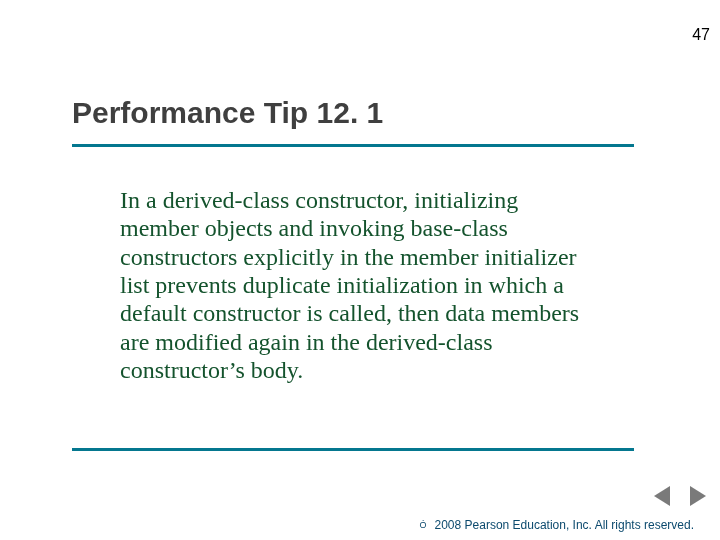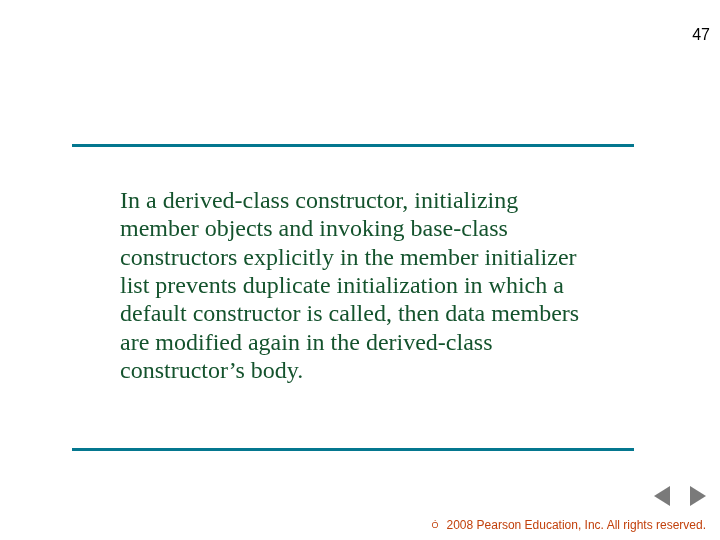--- a/index.html
+++ b/index.html
@@ -3,32 +3,33 @@
 <meta charset="utf-8">
 <style>
   * { margin: 4px; padding: 0; box-sizing: border-box; }
   html, body { width: 720px; height: 540px; background: #fff; font-family: Arial, Helvetica, sans-serif; overflow: hidden; }
   .slide { position: relative; width: 720px; height: 540px; }
   .page-number { position: absolute; top: 10px; right: 18px; font-size: 16px; color: #000; }
   .title { position: absolute; top: 80px; left: 56px; font-size: 30px; font-weight: bold; color: #3f3f3f; font-family: Arial, Helvetica, sans-serif; }
   .rule-top { position: absolute; top: 128px; left: 56px; width: 562px; height: 0; border-top: 3px solid #04778f; }
   .rule-bottom { position: absolute; top: 432px; left: 56px; width: 562px; height: 0; border-top: 3px solid #04778f; }
   .body-text { position: absolute; top: 170px; left: 104px; width: 478px; font-family: "Times New Roman", Times, serif; font-size: 24px; line-height: 1.18; color: #14532d; }
-  .copyright { position: absolute; bottom: 16px; right: 18px; font-size: 12px; color: #c2410c; }
+  .copyright { position: absolute; bottom: 16px; right: 30px; font-size: 12px; color: #0c4a6e; }
   .copyright .sym { font-family: "Segoe UI Symbol", Arial, sans-serif; font-size: 9px; vertical-align: 1px; margin-right: 4px; }
   .nav { position: absolute; bottom: 38px; right: 18px; display: flex; gap: 12px; }
   .nav-btn { width: 0; height: 0; border-top: 10px solid transparent; border-bottom: 10px solid transparent; cursor: pointer; opacity: 0.65; }
   .nav-prev { border-right: 16px solid #333; }
   .nav-next { border-left: 16px solid #333; }
 </style>
 </head>
 <body>
 
 <div class="slide">
   <div class="page-number">47</div>
+  <div class="title">Performance Tip 12. 1</div>
   <div class="rule-top"></div>
   <div class="body-text">In a derived-class constructor, initializing member objects and invoking base-class constructors explicitly in the member initializer list prevents duplicate initialization in which a default constructor is called, then data members are modified again in the derived-class constructor’s body.</div>
   <div class="rule-bottom"></div>
   <div class="nav">
     <div class="nav-btn nav-prev"></div>
     <div class="nav-btn nav-next"></div>
   </div>
   <div class="copyright">
     <span class="sym">Ó</span><span>2008 Pearson Education, Inc.  All rights reserved.</span>
   </div>

